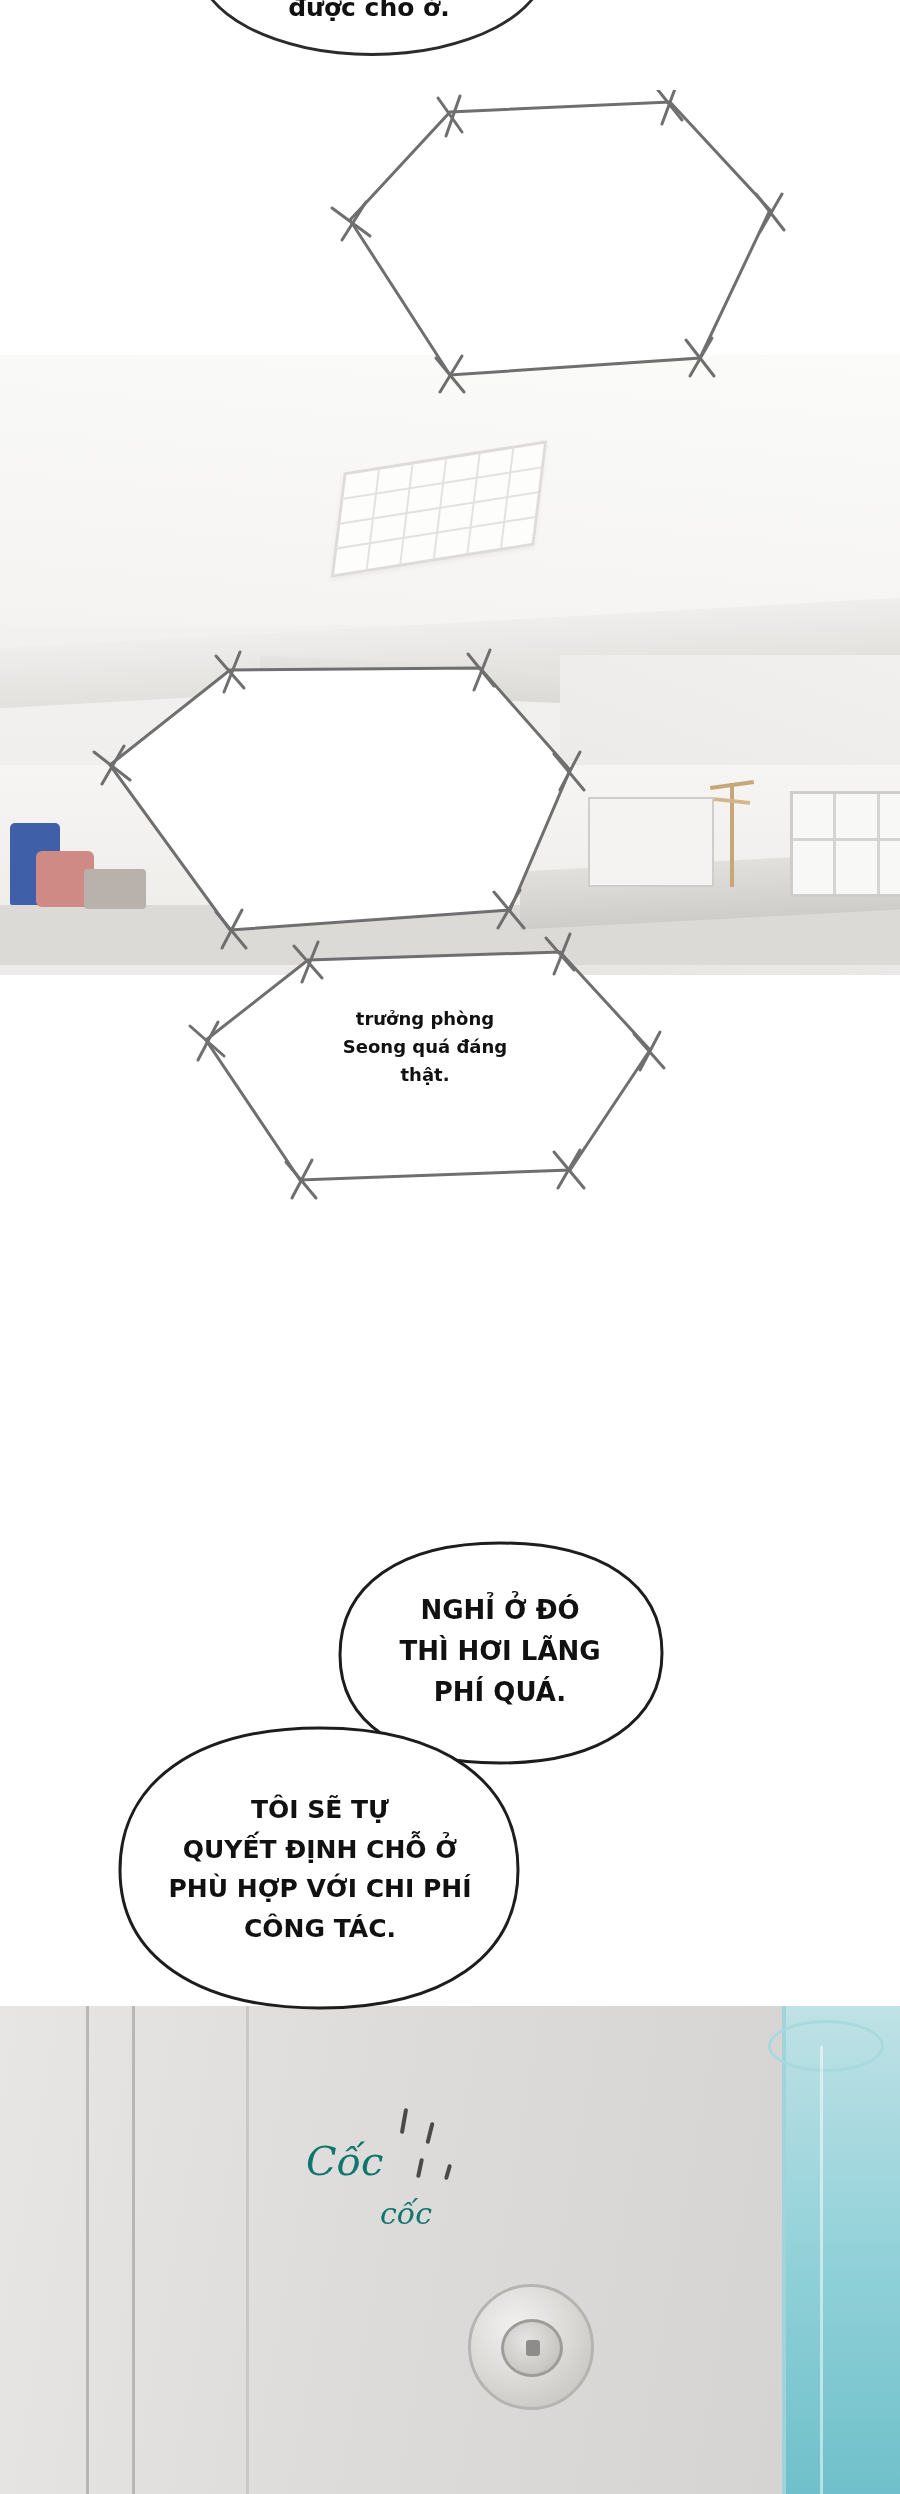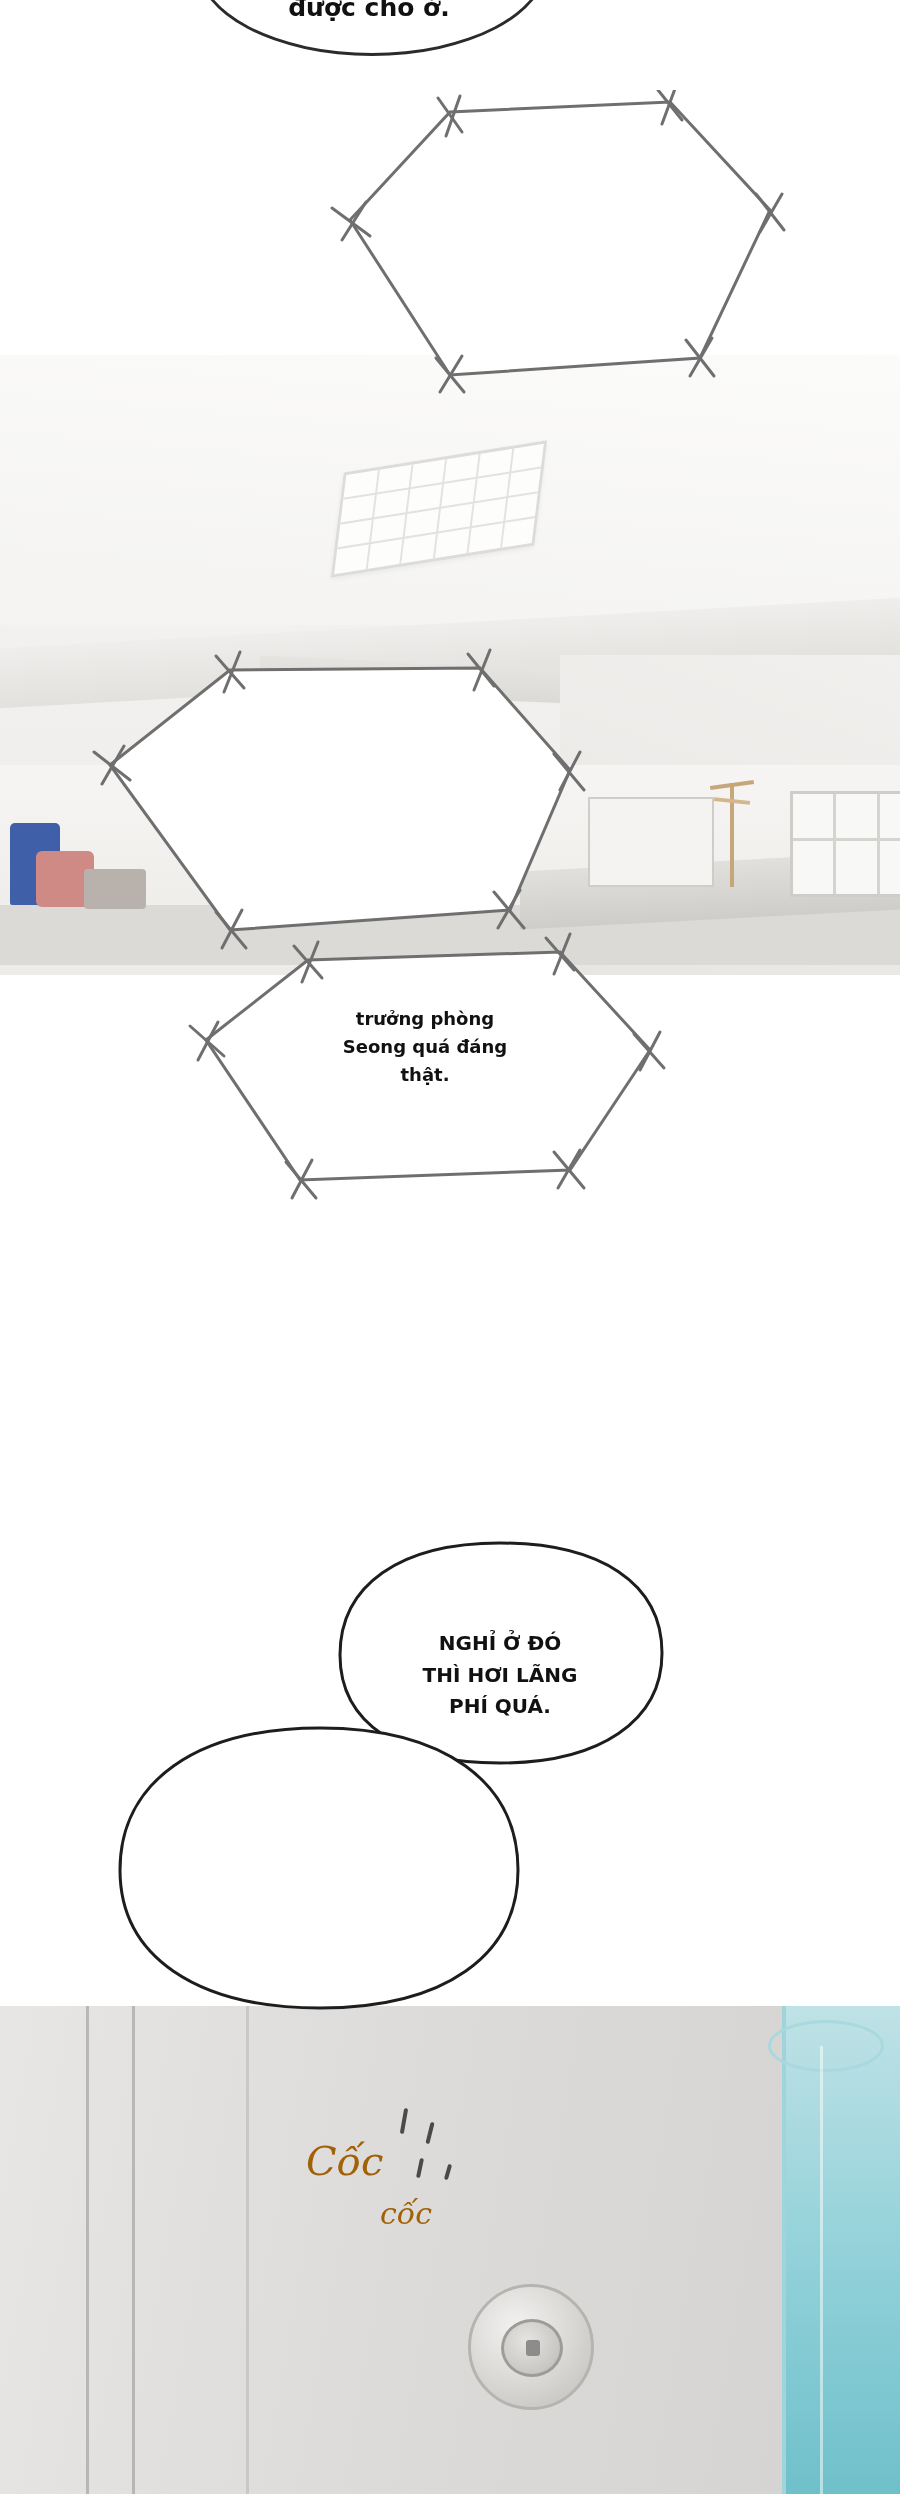--- a/index.html
+++ b/index.html
@@ -265,21 +265,21 @@
     left: 34px;
     top: 40px;
     width: 3px;
     height: 448px;
     background: rgba(255,255,255,0.5);
   }
 
   
   .sfx {
     position: absolute;
-    color: #a16207;
+    color: #0f766e;
     font-family: "DejaVu Serif", serif;
     font-style: italic;
   }
   .sfx-1 { left: 306px; top: 2138px; font-size: 40px; }
   .sfx-2 { left: 380px; top: 2196px; font-size: 30px; }
   .knock-mark {
     position: absolute;
     width: 4px;
     border-radius: 3px;
     background: #4a4a4a;
@@ -445,27 +445,31 @@
 
   <div class="round-wrap" style="left:300px; top:1525px; width:400px; height:270px;">
     <svg width="400" height="270" viewBox="0 0 400 270">
       <path d="M 40 130
                C 40 60, 100 18, 200 18
                C 300 18, 362 58, 362 128
                C 362 196, 300 238, 200 238
                C 100 238, 40 198, 40 130 Z" fill="#ffffff" stroke="#1d1d1d" stroke-width="3"></path>
     </svg>
   </div>
-  <div class="bubble-text" style="left:330px; top:1628px; width:340px; font-size:20px; font-weight:700; line-height:1.58;">NGHỈ Ở ĐÓ
+  <div class="bubble-text" style="left:330px; top:1590px; width:340px; font-size:26px; font-weight:700; line-height:1.58;">NGHỈ Ở ĐÓ
 THÌ HƠI LÃNG
 PHÍ QUÁ.</div>
 
   <div class="round-wrap" style="left:100px; top:1700px; width:440px; height:330px;">
     <svg width="440" height="330" viewBox="0 0 440 330">
       <path d="M 20 170
                C 20 82, 96 28, 220 28
                C 344 28, 418 82, 418 170
                C 418 256, 344 308, 220 308
                C 96 308, 20 256, 20 170 Z" fill="#ffffff" stroke="#1d1d1d" stroke-width="3"></path>
     </svg>
   </div>
+  <div class="bubble-text" style="left:115px; top:1790px; width:410px; font-size:25px; font-weight:700; line-height:1.58;">TÔI SẼ TỰ
+QUYẾT ĐỊNH CHỖ Ở
+PHÙ HỢP VỚI CHI PHÍ
+CÔNG TÁC.</div>
 
 </div>
 
 </body></html>

